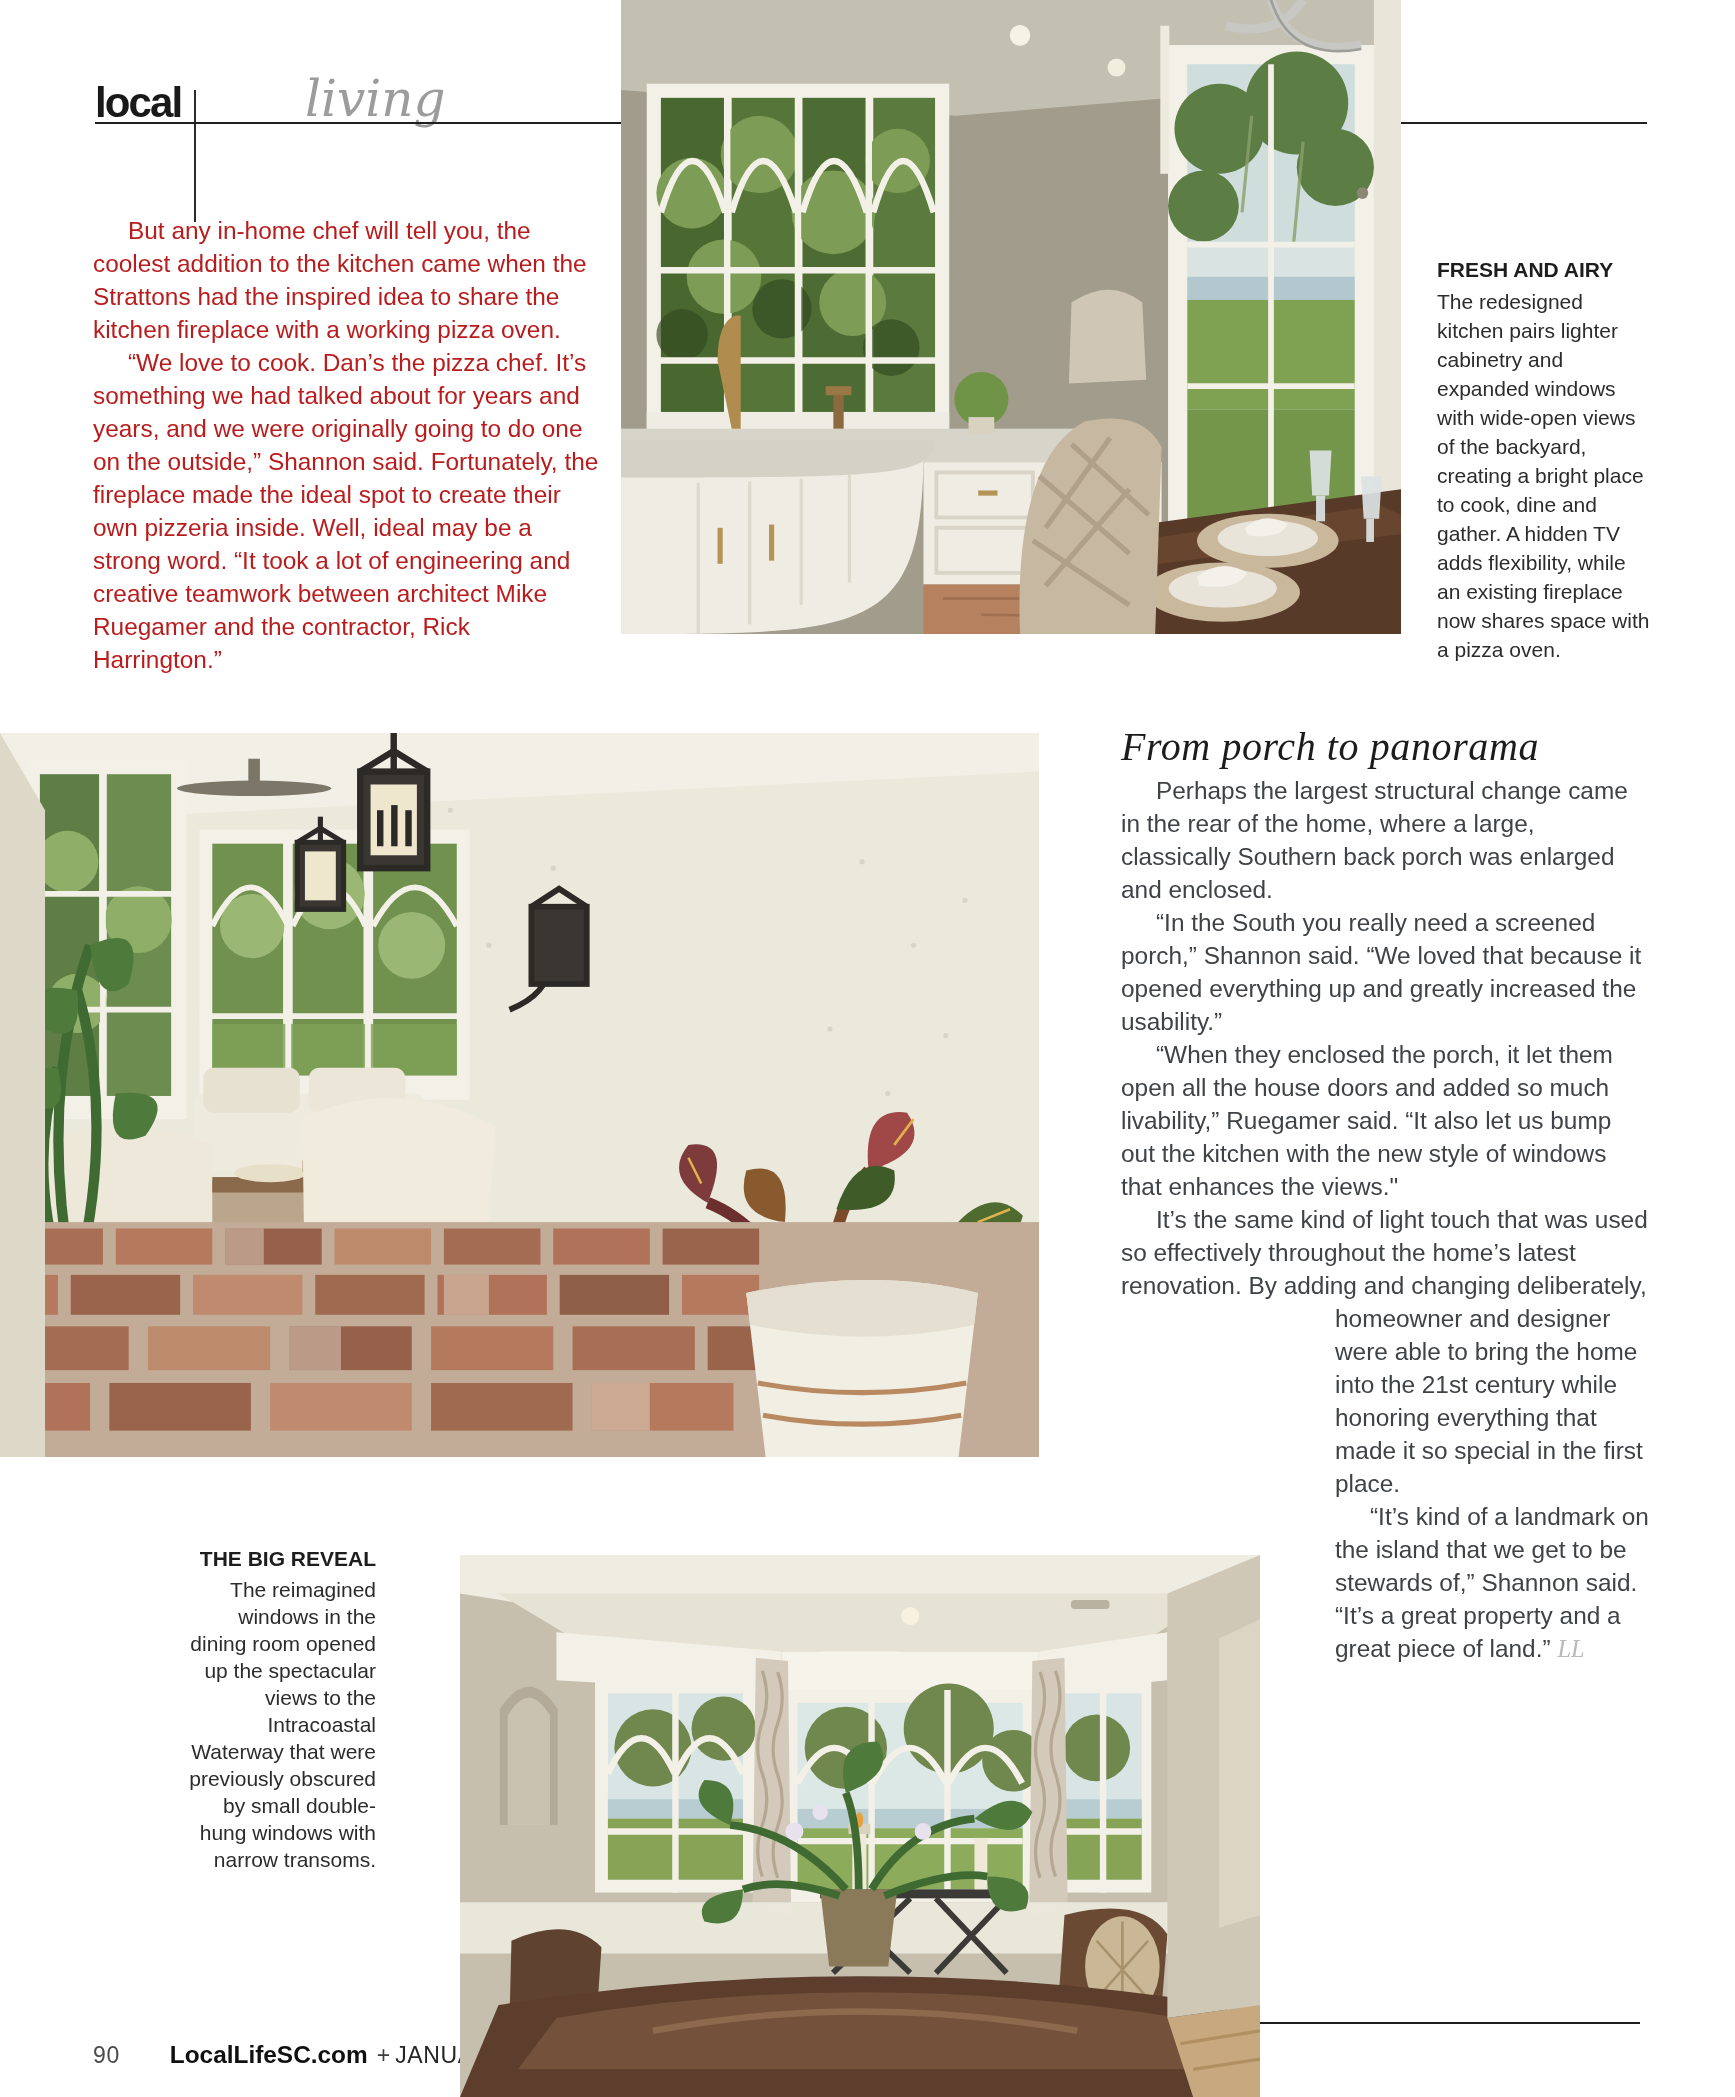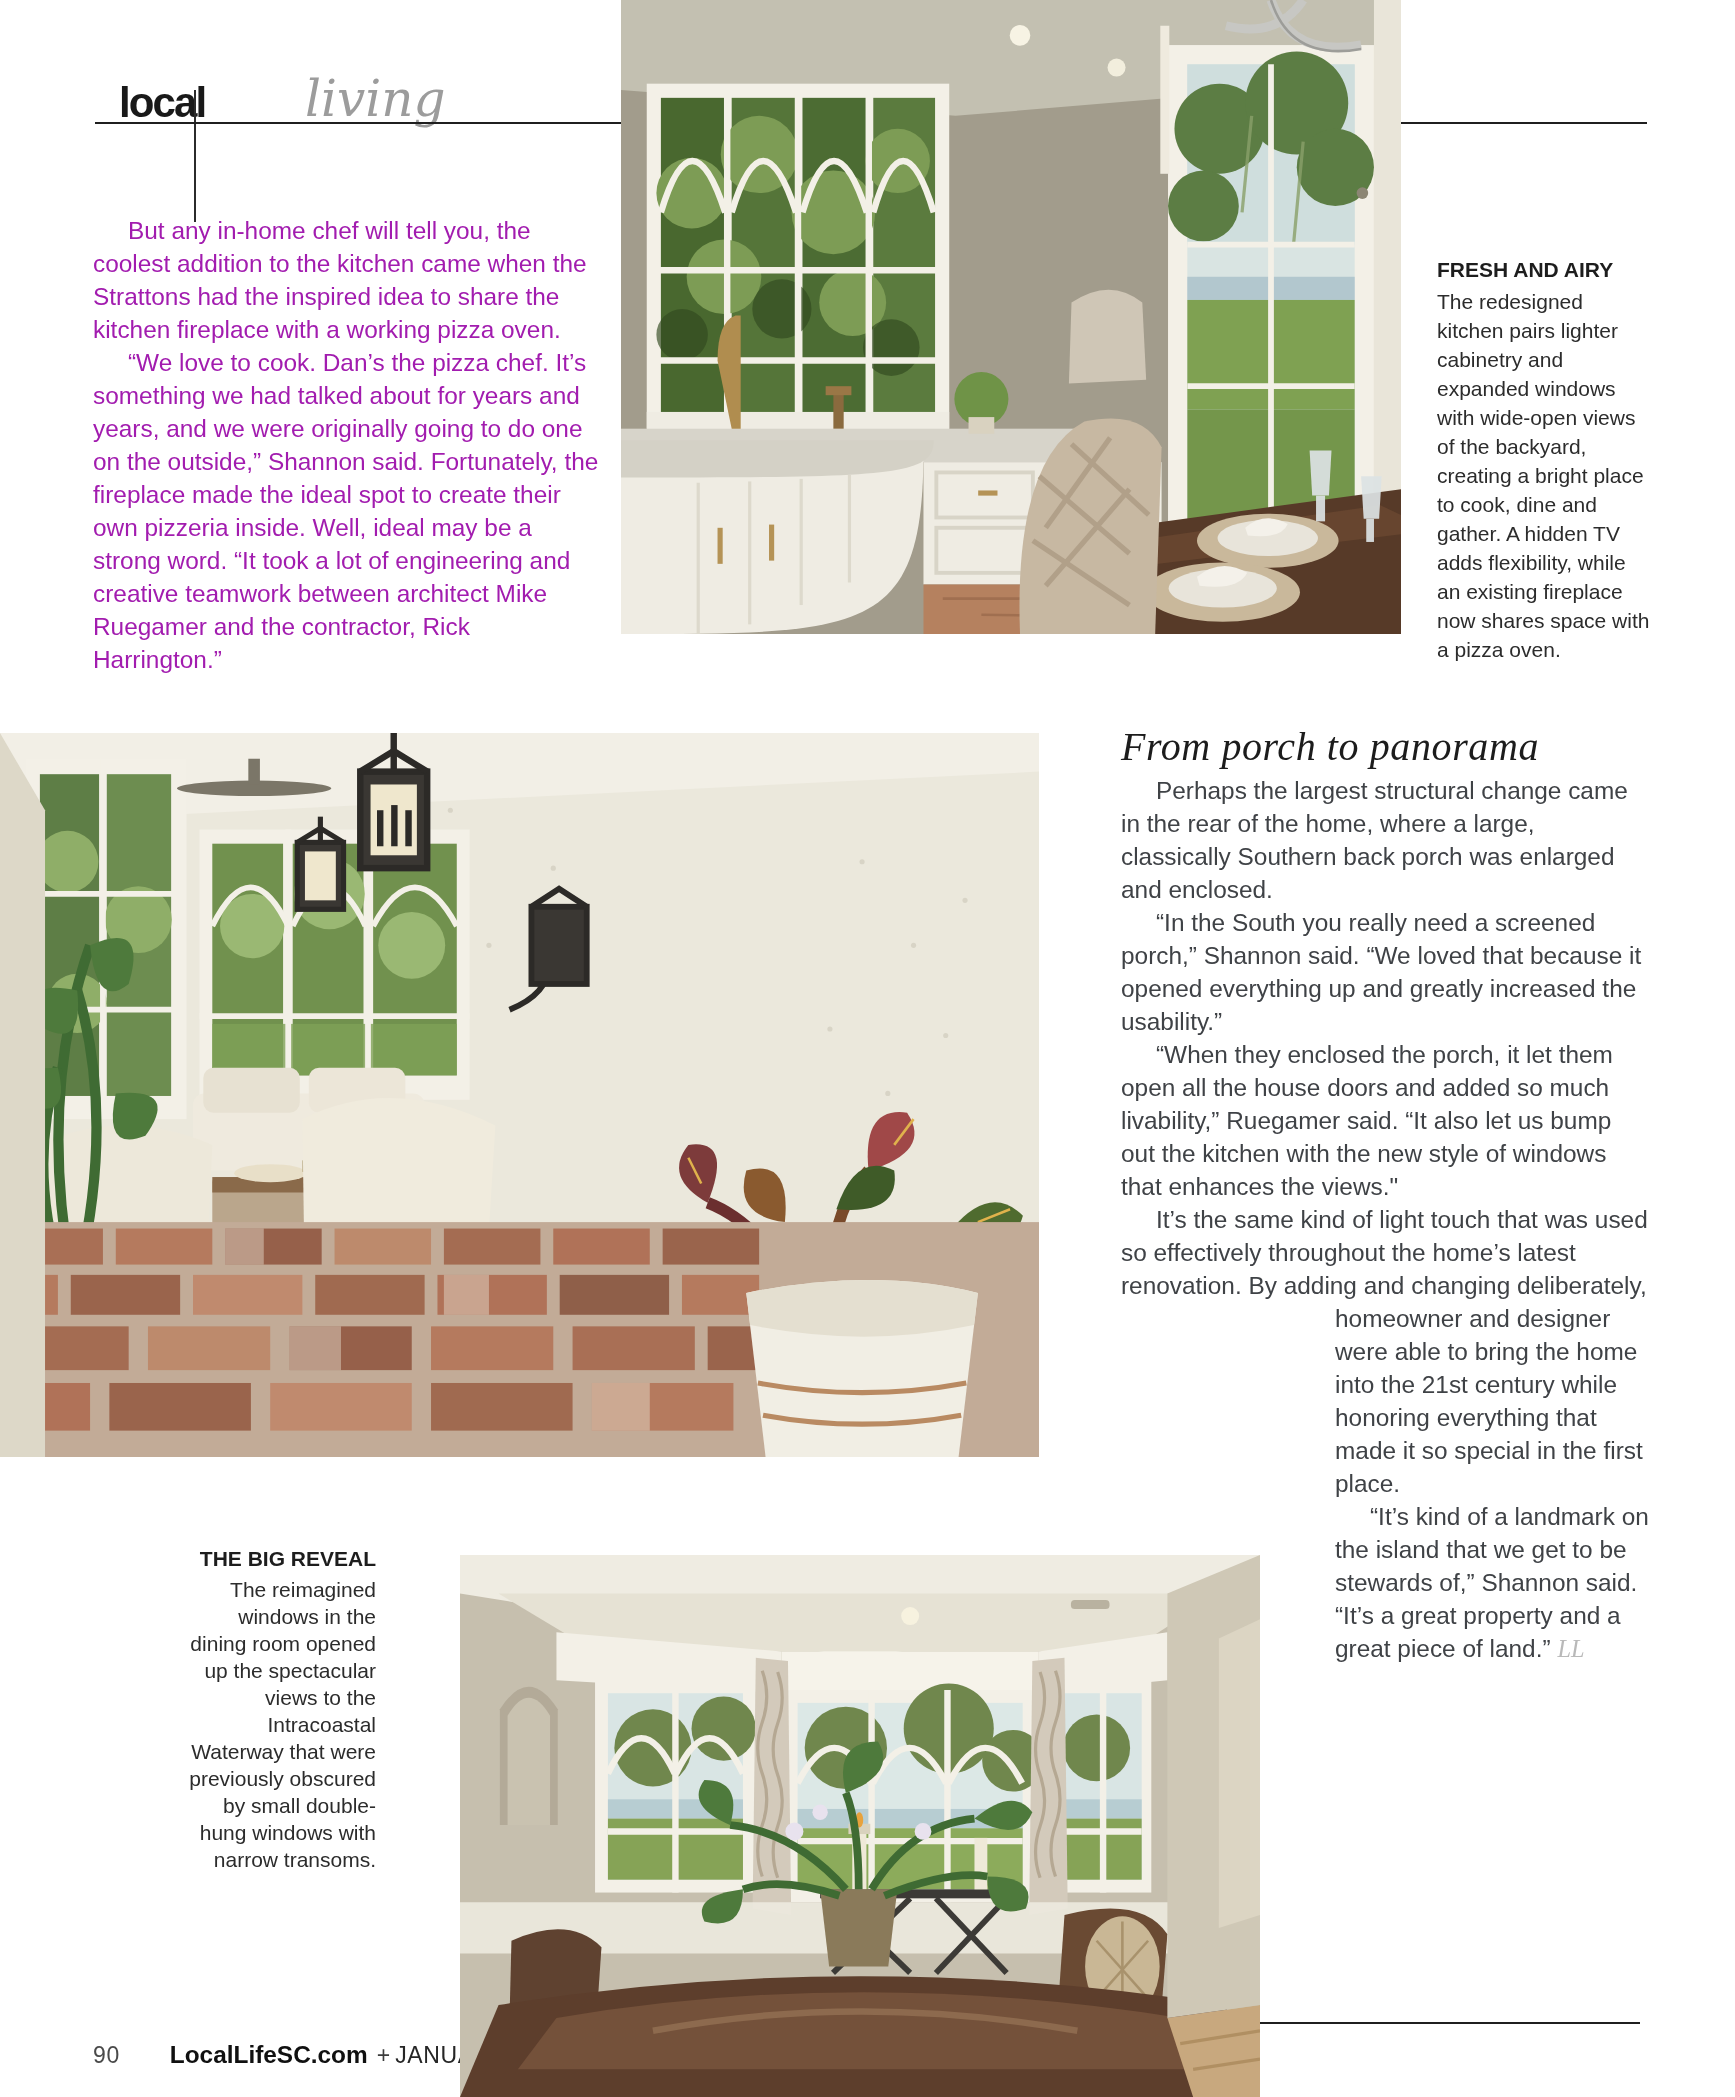--- a/index.html
+++ b/index.html
@@ -1,36 +1,36 @@
 <!DOCTYPE html>
 <html style="font-size:10.3px"><head>
 <meta charset="utf-8">
 <style>
   html,body{margin:0;padding:0;background:#888;}
   #page{position:relative;width:1736px;height:2097px;background:#ffffff;overflow:hidden;
         font-family:"Liberation Sans",sans-serif;}
   
   #brand{position:absolute;left:95px;top:82px;}
   #brand .primary{font-family:"Liberation Sans",sans-serif;font-weight:800;font-size:42px;
-        letter-spacing:-1.9px;color:#191919;line-height:1;margin-left:24px;}
+        letter-spacing:-1.9px;color:#191919;line-height:1;}
   #brand-divider{position:absolute;left:194px;top:90px;width:1.9px;height:132px;background:#2b2b2b;}
   #brand .secondary{position:absolute;left:210px;top:-7.7px;font-family:"DejaVu Serif",serif;
         font-style:italic;font-size:50px;color:#9c9c9c;line-height:1;}
   .rule{position:absolute;background:#1f1f1f;height:1.9px;}
   #rule-top{left:95px;top:122px;width:1552px;}
   #rule-bottom-right{left:1260px;top:2022px;width:380px;}
   
   .photo{position:absolute;overflow:hidden;z-index:2;}
   #photo-kitchen{left:621px;top:0;width:780px;height:634px;}
   #photo-porch{left:0;top:733px;width:1039px;height:724px;}
   #photo-dining{left:460px;top:1555px;width:800px;height:542px;}
   .photo svg{display:block;width:100%;height:100%;}
   
   #left-col{position:absolute;left:93px;top:214px;width:511px;font-size:24.4px;line-height:33px;
-        color:#a21caf;}
+        color:#b91c1c;}
   #left-col p{margin:0;text-indent:35px;}
   #caption-fresh{position:absolute;left:1437px;top:256px;width:214px;color:#2c2c2c;}
   .cap-title{font-weight:700;font-size:21px;line-height:28px;margin:0 0 2.6px 0;color:#1d1d1d;}
   .cap-body{font-size:21px;line-height:29px;margin:0;}
   #right-col{position:absolute;left:1121px;top:726px;width:528px;color:#3f4246;}
   #right-col h2{font-family:"Liberation Serif",serif;font-style:italic;font-weight:500;
         font-size:40px;line-height:42px;margin:0 0 6px 0;color:#1c1c1c;letter-spacing:0.6px;}
   #right-col p{margin:0;font-size:24.4px;line-height:33px;text-indent:35px;}
   .intrude{float:left;width:214px;height:454px;}
   .endmark{font-family:"Liberation Serif",serif;font-style:italic;color:#b9b9b9;}

